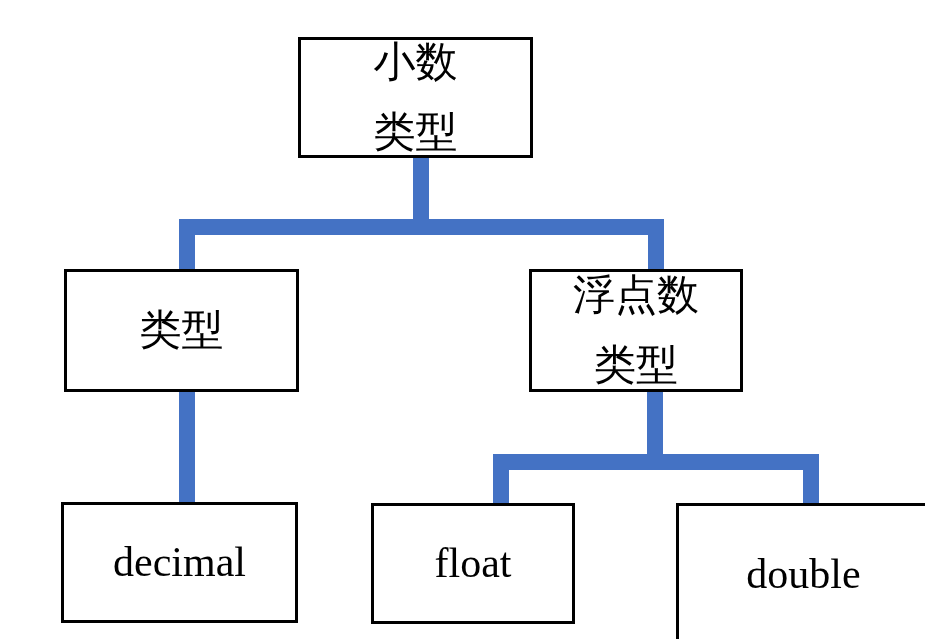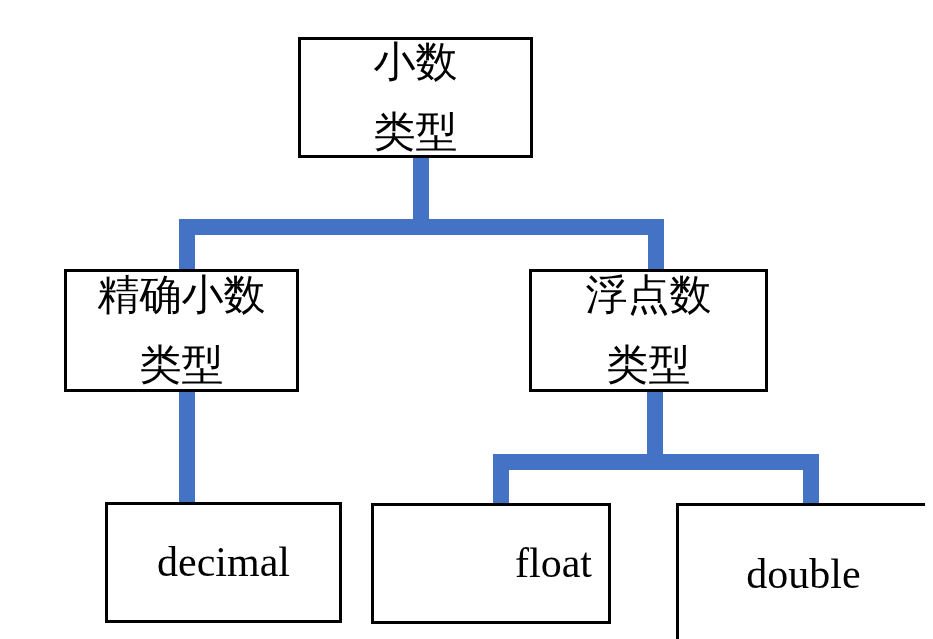--- a/index.html
+++ b/index.html
@@ -26,23 +26,23 @@
     color: #000000;
     font-size: 42px;
     line-height: 1.28;
     z-index: 2;
   }
   .node span { display: block; white-space: nowrap; }
 
   
   .node-root     { left: 282px; top: 21px;  width: 235px; height: 121px; }
   .node-exact    { left: 48px;  top: 253px; width: 235px; height: 123px; }
-  .node-floating { left: 513px; top: 253px; width: 239px; height: 123px; }
-  .node-decimal  { left: 45px;  top: 486px; width: 237px; height: 121px; margin-left: 44px; }
-  .node-float    { left: 355px; top: 487px; width: 240px; height: 121px; align-items: flex-end; }
+  .node-floating { left: 513px; top: 253px; width: 214px; height: 123px; }
+  .node-decimal  { left: 45px;  top: 486px; width: 237px; height: 121px; }
+  .node-float    { left: 355px; top: 487px; width: 204px; height: 121px; }
   .node-double   { left: 660px; top: 487px; width: 255px; height: 144px; }
 
   
   .line {
     position: absolute;
     background: #4472C4;
     z-index: 1;
   }
   .line.v { width: 3px; }
   .line.h { height: 3px; }
@@ -71,21 +71,20 @@
   <div class="line h conn-bar2"></div>
   <div class="line v conn-drop-float"></div>
   <div class="line v conn-drop-double"></div>
 
   <div class="node node-root">
     <span>小数</span>
     <span>类型</span>
   </div>
 
   <div class="node node-exact">
-    <span>精确小数</span>
     <span>类型</span>
   </div>
 
   <div class="node node-floating">
     <span>浮点数</span>
     <span>类型</span>
   </div>
 
   <div class="node node-decimal">
     <span>decimal</span>

